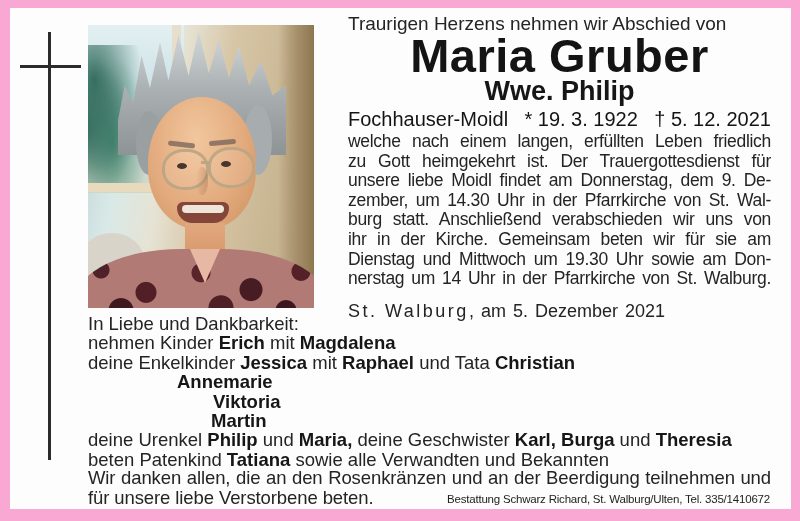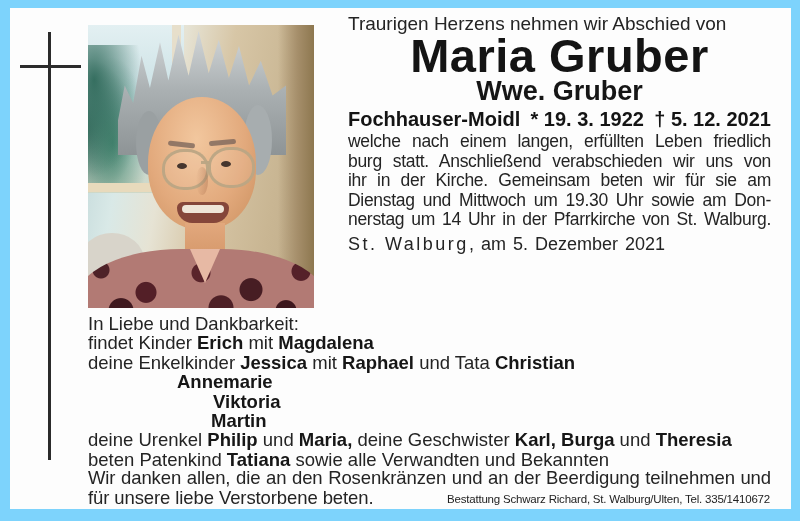--- a/index.html
+++ b/index.html
@@ -1,17 +1,17 @@
 <!DOCTYPE html>
 <html><head>
 <meta charset="utf-8">
 <style>
   html,body{margin:0;padding:0;background:#000;}
   .page{
-    position:relative;width:800px;height:521px;background:#7dd3fc;
+    position:relative;width:800px;height:521px;background:#f9a8d4;
     font-family:"Liberation Sans","DejaVu Sans",sans-serif;color:#1e1e1e;
     overflow:hidden;
   }
   .card{position:absolute;left:10px;top:8px;width:781px;height:501px;background:#fdfdfd;}
 
   
   .cross{position:absolute;left:0;top:0;}
   .cross-v{position:absolute;left:48px;top:32px;width:3px;height:428px;background:#2b2b2b;}
   .cross-h{position:absolute;left:20px;top:65px;width:61px;height:3px;background:#2b2b2b;}
 
@@ -63,25 +63,25 @@
       radial-gradient(circle at 84% 88%,#3d171d 0 10px,transparent 11px);}
   .ph-collar{left:102px;top:224px;width:30px;height:34px;background:#e7b9a4;
     clip-path:polygon(0 0,100% 0,50% 100%);}
 
   
   .right-col{position:absolute;left:348px;top:13px;width:423px;}
   .intro{font-size:19px;line-height:21px;color:#242424;}
   .name{font-size:47px;line-height:44px;font-weight:bold;text-align:center;margin:0;
     letter-spacing:.5px;color:#141414;}
   .subname{font-size:27px;line-height:27px;font-weight:bold;text-align:center;color:#161616;}
-  .dates-row{display:flex;justify-content:space-between;font-weight:bold;font-size:20px;
+  .dates-row{display:flex;justify-content:space-between;font-weight:normal;font-size:20px;
     line-height:22px;margin-top:3px;color:#141414;}
   .bodytext{margin-top:2px;font-size:17.5px;line-height:19.6px;letter-spacing:-0.3px;color:#242424;}
   .bline{text-align:justify;text-align-last:justify;}
-  .dateline{margin-top:4px;font-size:18px;color:#242424;}
+  .dateline{margin-top:12px;font-size:18px;color:#242424;}
   .dateline .place{letter-spacing:2.5px;}
   .dateline .rest{word-spacing:2px;}
 
   
   .family{position:absolute;left:88px;top:314px;width:683px;font-size:18.5px;
     line-height:19.4px;color:#242424;}
   .fline .b{font-weight:bold;color:#161616;}
   .thanks{position:absolute;left:88px;top:468px;width:683px;font-size:18.5px;
     line-height:20px;letter-spacing:-0.1px;color:#242424;}
   .thanks .just{text-align:justify;text-align-last:justify;}
@@ -121,42 +121,45 @@
     <div class="ph ph-mouth"></div>
     <div class="ph ph-teeth"></div>
     <div class="ph ph-shawl"></div>
     <div class="ph ph-blouse"></div>
     <div class="ph ph-collar"></div>
   </div>
 
   <div class="right-col">
     <div class="intro">Traurigen Herzens nehmen wir Abschied von</div>
     <h1 class="name">Maria Gruber</h1>
-    <div class="subname">Wwe. Gruber</div>
+    <div class="subname">Wwe. Philip</div>
     <div class="dates-row">
       <span>Fochhauser-Moidl</span>
       <span>* 19. 3. 1922</span>
       <span>† 5. 12. 2021</span>
     </div>
     <div class="bodytext" id="body-lines">
         <div class="bline">welche nach einem langen, erfüllten Leben friedlich</div>
+        <div class="bline">zu Gott heimgekehrt ist. Der Trauergottesdienst für</div>
+        <div class="bline">unsere liebe Moidl findet am Donnerstag, dem 9. De-</div>
+        <div class="bline">zember, um 14.30 Uhr in der Pfarrkirche von St. Wal-</div>
         <div class="bline">burg statt. Anschließend verabschieden wir uns von</div>
         <div class="bline">ihr in der Kirche. Gemeinsam beten wir für sie am</div>
         <div class="bline">Dienstag und Mittwoch um 19.30 Uhr sowie am Don-</div>
         <div class="bline">nerstag um 14 Uhr in der Pfarrkirche von St. Walburg.</div>
       </div>
     <div class="dateline">
       <span class="place">St. Walburg</span><span class="rest">, am 5. Dezember 2021</span>
     </div>
   </div>
 
   <div class="family">
     <div class="fheading">In Liebe und Dankbarkeit:</div>
     <div id="family-lines">
-        <div class="fline"><span>findet Kinder </span><span class="b">Erich</span><span> mit </span><span class="b">Magdalena</span></div>
+        <div class="fline"><span>nehmen Kinder </span><span class="b">Erich</span><span> mit </span><span class="b">Magdalena</span></div>
         <div class="fline"><span>deine Enkelkinder </span><span class="b">Jessica</span><span> mit </span><span class="b">Raphael</span><span> und Tata </span><span class="b">Christian</span></div>
         <div class="fline" style="padding-left: 89px;"><span class="b">Annemarie</span></div>
         <div class="fline" style="padding-left: 125px;"><span class="b">Viktoria</span></div>
         <div class="fline" style="padding-left: 123px;"><span class="b">Martin</span></div>
         <div class="fline"><span>deine Urenkel </span><span class="b">Philip</span><span> und </span><span class="b">Maria,</span><span> deine Geschwister </span><span class="b">Karl, Burga</span><span> und </span><span class="b">Theresia</span></div>
         <div class="fline"><span>beten Patenkind </span><span class="b">Tatiana</span><span> sowie alle Verwandten und Bekannten</span></div>
       </div>
   </div>
 
   <div class="thanks">

